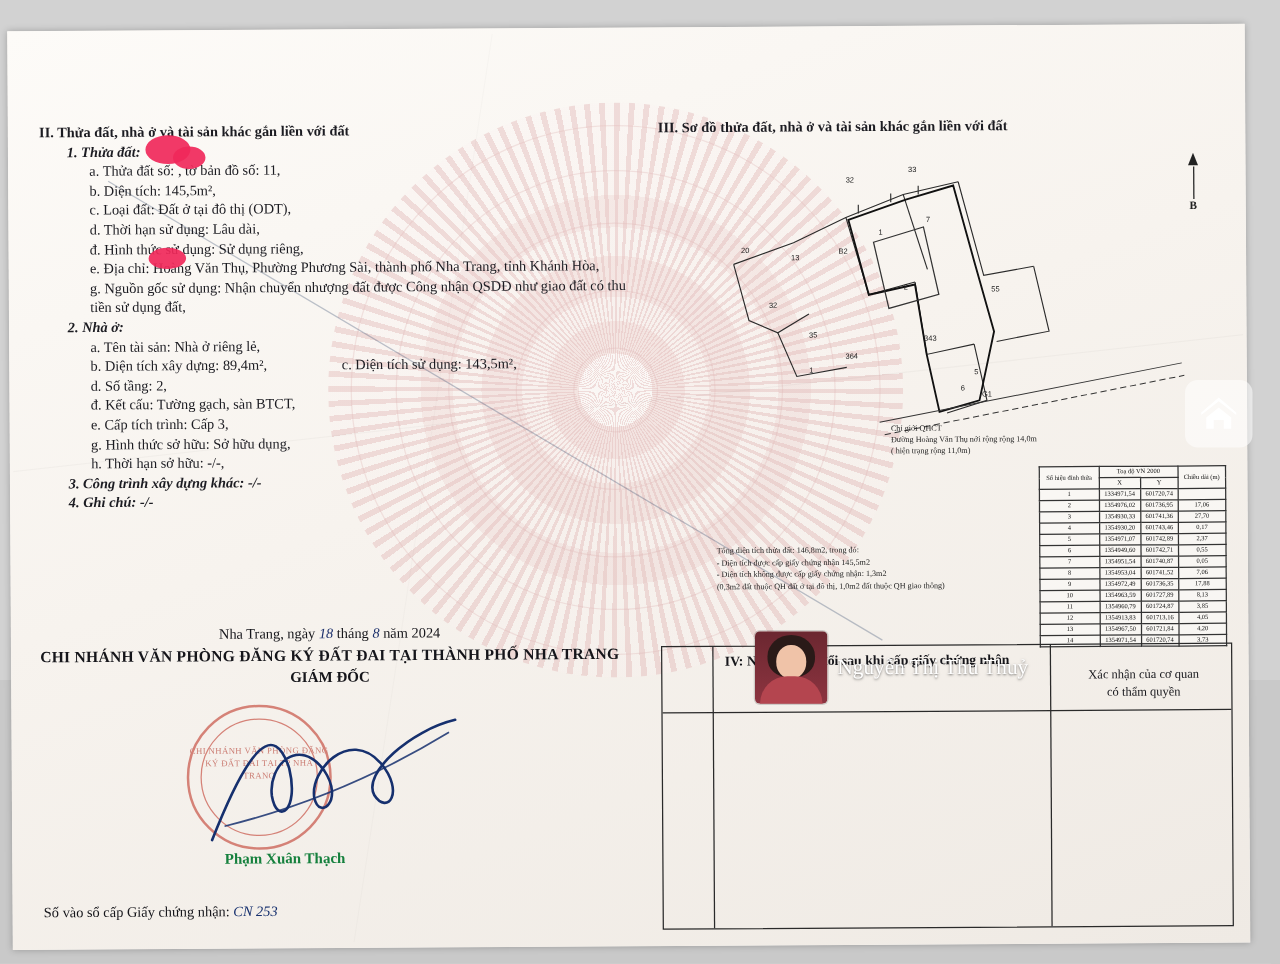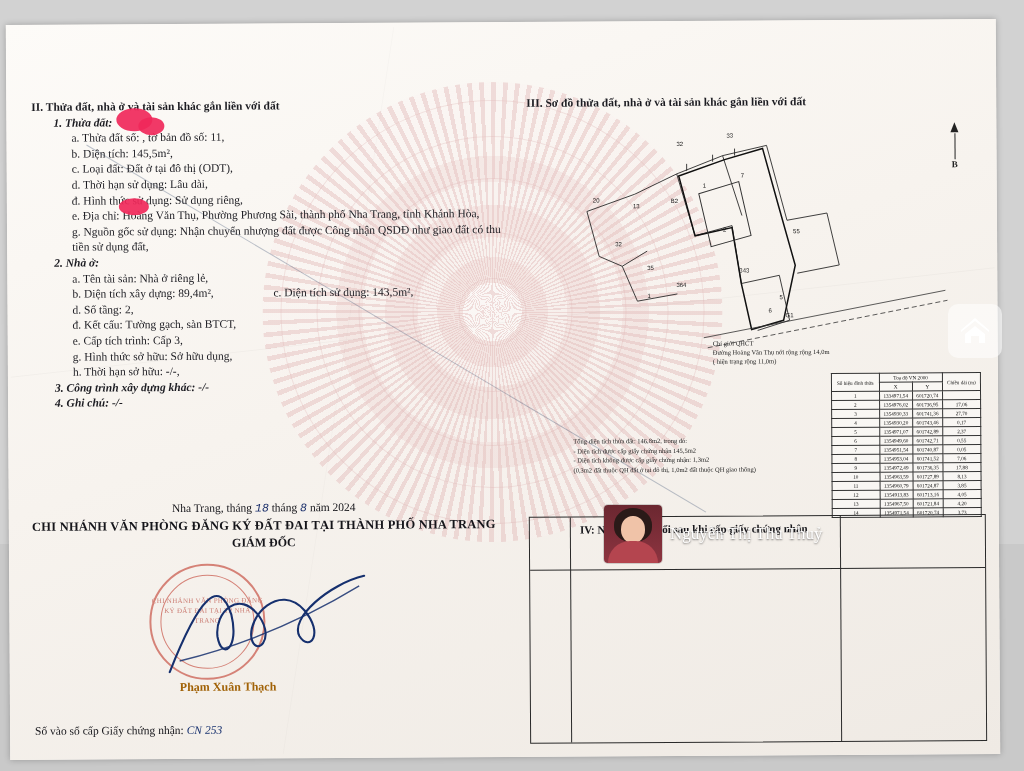--- a/index.html
+++ b/index.html
@@ -116,21 +116,21 @@
   
   .sigblock {
     position: absolute;
     left: 20px;
     top: 478px;
     width: 470px;
     text-align: center;
     color: #15151a;
   }
   .sig-place { font-size: 11.5px; }
-  .sig-place .hw { font-family: Liberation Mono, monospace; font-style: italic; color:#1b2f6b; }
+  .sig-place .hw { font-family: Liberation Serif, serif; font-style: italic; color:#1b2f6b; }
   .sig-org { font-weight: bold; font-size: 12.5px; margin-top: 4px; letter-spacing: .2px;}
   .sig-role { font-weight: bold; font-size: 12px; margin-top: 2px; }
   .stamp {
     position: absolute;
     left: 120px;
     top: 62px;
     width: 112px;
     height: 112px;
     border: 2px solid #c0392b;
     border-radius: 50%;
@@ -159,21 +159,21 @@
     width: 220px;
     height: 130px;
     pointer-events: none;
   }
   .sig-name {
     position: absolute;
     left: 150px;
     top: 178px;
     font-size: 12px;
     font-weight: bold;
-    color: #a16207;
+    color: #15803d;
   }
   .bookline {
     position: absolute;
     left: 25px;
     top: 700px;
     font-size: 11.5px;
     color: #16161b;
   }
   .bookline .hw { color: #16306e; font-style: italic; }
 
@@ -432,21 +432,21 @@
       <div class="lvl1">3. Công trình xây dựng khác: -/-</div>
       <div class="lvl1">4. Ghi chú: -/-</div>
     </div>
 
     <div class="blob blob1"></div>
     <div class="blob blob2"></div>
     <div class="blob blob3"></div>
 
     <div class="sigblock">
       <div class="sig-place">
-        <span>Nha Trang, tháng</span>
+        <span>Nha Trang, ngày</span>
         <span class="hw">18</span>
         <span>tháng</span>
         <span class="hw">8</span>
         <span>năm 2024</span>
       </div>
       <div class="sig-org">CHI NHÁNH VĂN PHÒNG ĐĂNG KÝ ĐẤT ĐAI TẠI THÀNH PHỐ NHA TRANG</div>
       <div class="sig-role">GIÁM ĐỐC</div>
 
       <div class="stamp">
         <div class="stamp-txt">CHI NHÁNH VĂN PHÒNG ĐĂNG KÝ ĐẤT ĐAI TẠI TP NHA TRANG</div>
@@ -628,20 +628,24 @@
             <td>3,73</td>
           </tr>
     </tbody>
       </table>
 
     <div class="sec4">
       <div class="vline"></div>
       <div class="vline2"></div>
       <div class="hline"></div>
       <div class="sec4-title">IV: Những thay đổi sau khi cấp giấy chứng nhận</div>
+      <div class="sec4-auth">
+        <div>Xác nhận của cơ quan</div>
+        <div>có thẩm quyền</div>
+      </div>
     </div>
 
   </div>
 
   <div class="avatar-overlay">
     <div class="avatar">
       <div class="hair"></div>
       <div class="face"></div>
       <div class="body"></div>
     </div>

